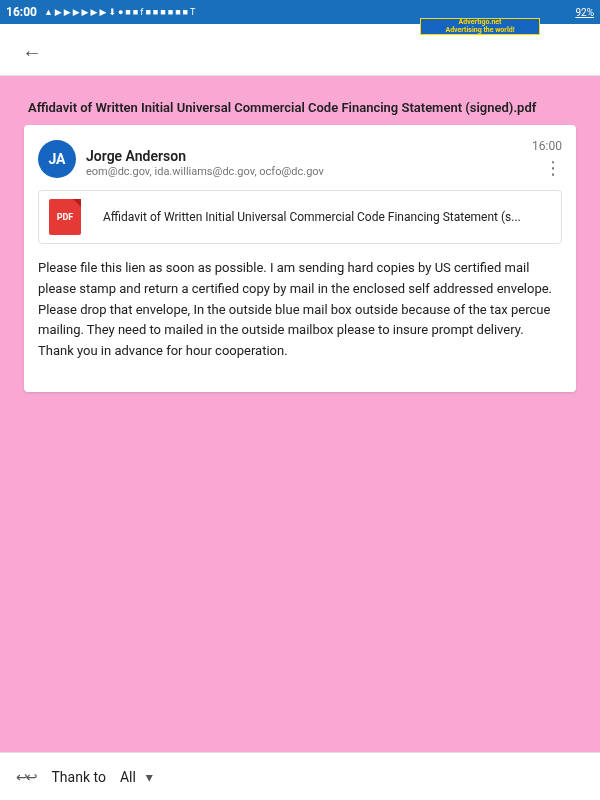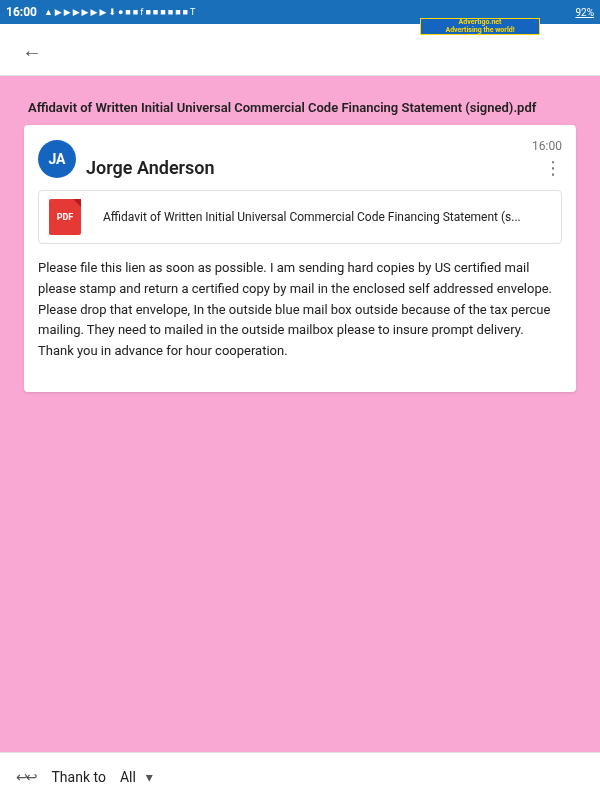--- a/index.html
+++ b/index.html
@@ -156,21 +156,21 @@
       font-weight: bold;
       flex-shrink: 0;
       margin-right: 10px;
     }
 
     .sender-info {
       flex: 1;
     }
 
     .sender-name {
-      font-size: 18px;
+      font-size: 14px;
       font-weight: 600;
       color: #212121;
     }
 
     .sender-email {
       font-size: 11px;
       color: #757575;
       margin-top: 1px;
     }
 
@@ -354,20 +354,21 @@
 <div class="main-content">
 
   <div class="email-subject">Affidavit of Written Initial Universal Commercial Code Financing Statement (signed).pdf</div>
 
   <div class="email-card">
 
     <div class="email-header">
       <div class="avatar">JA</div>
       <div class="sender-info">
         <div class="sender-name">Jorge Anderson</div>
+        <div class="sender-email">eom@dc.gov, ida.williams@dc.gov, ocfo@dc.gov</div>
       </div>
       <div class="email-meta">
         <span class="email-time">16:00</span>
         <span class="more-icon">⋮</span>
       </div>
     </div>
 
     <div class="attachment">
       <div class="pdf-icon">PDF</div>
       <div class="attachment-info">

